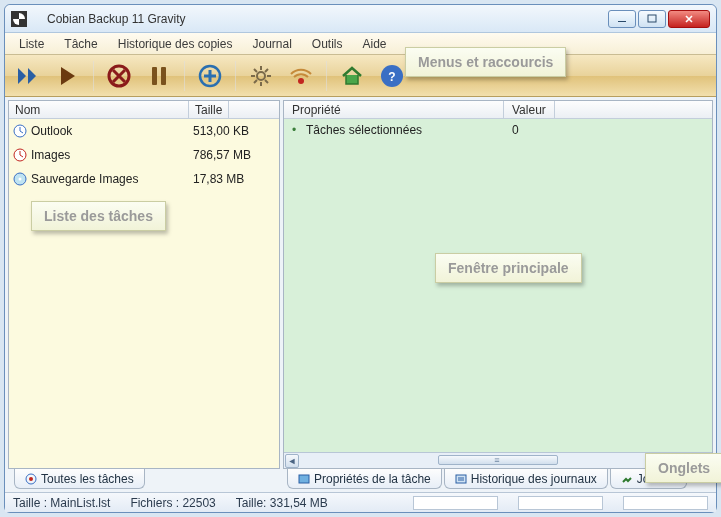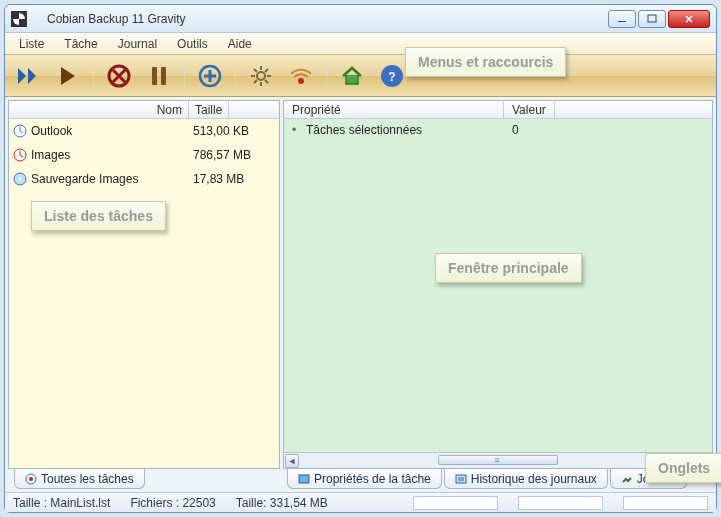--- a/index.html
+++ b/index.html
@@ -28,21 +28,21 @@
 .tb-btn svg { width:26px; height:26px; }
 
 
 .content { flex:1 1 auto; display:flex; background:#eef3f8; padding:3px; gap:3px; overflow:hidden; }
 
 
 .left { width:272px; display:flex; flex-direction:column; }
 .left-list { flex:1; background:#fcfadf; border:1px solid #a8b5c4; position:relative; }
 .left-list .hdr { height:18px; background:linear-gradient(#fdfdfd,#ebeff4); border-bottom:1px solid #c3cedb; display:flex; }
 .left-list .hdr .col { padding:2px 6px; border-right:1px solid #c3cedb; color:#333; }
-.left-list .hdr .col.name { width:180px;text-align:right; }
+.left-list .hdr .col.name { width:180px; }
 .left-list .row { display:flex; align-items:center; height:18px; padding:12px 4px; gap:4px; }
 .left-list .row .icon { width:14px; height:14px; display:flex; align-items:center; justify-content:center; }
 .left-list .row .nm { width:158px; color:#222; }
 .left-list .row .sz { color:#222; }
 
 
 .right { flex:1; display:flex; flex-direction:column; }
 .right-pane { flex:1; background:#d8f0d9; border:1px solid #a8b5c4; position:relative; display:flex; flex-direction:column; }
 .right-pane .hdr { height:18px; background:linear-gradient(#fdfdfd,#ebeff4); border-bottom:1px solid #c3cedb; display:flex; }
 .right-pane .hdr .col { padding:2px 8px; border-right:1px solid #c3cedb; color:#333; }
@@ -98,20 +98,21 @@
           <svg viewBox="0 0 10 10">
             <path d="M2 2l6 6M8 2l-6 6" stroke="currentColor" stroke-width="1.6"></path>
           </svg>
         </div>
     </div>
   </div>
 
   <div class="menubar">
     <span class="item">Liste</span>
     <span class="item">Tâche</span>
+    <span class="item">Historique des copies</span>
     <span class="item">Journal</span>
     <span class="item">Outils</span>
     <span class="item">Aide</span>
   </div>
 
   <div class="toolbar">
     <div class="tb-btn">
         <svg viewBox="0 0 26 26">
           <path d="M3 5l8 8-8 8z" fill="#2a5fa4"></path>
           <path d="M13 5l8 8-8 8z" fill="#2a5fa4"></path>

